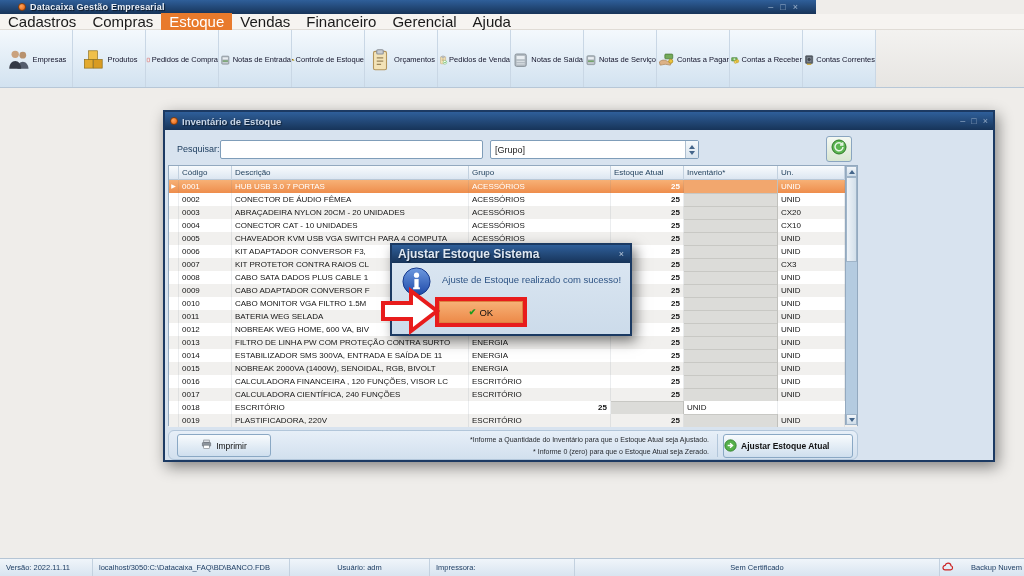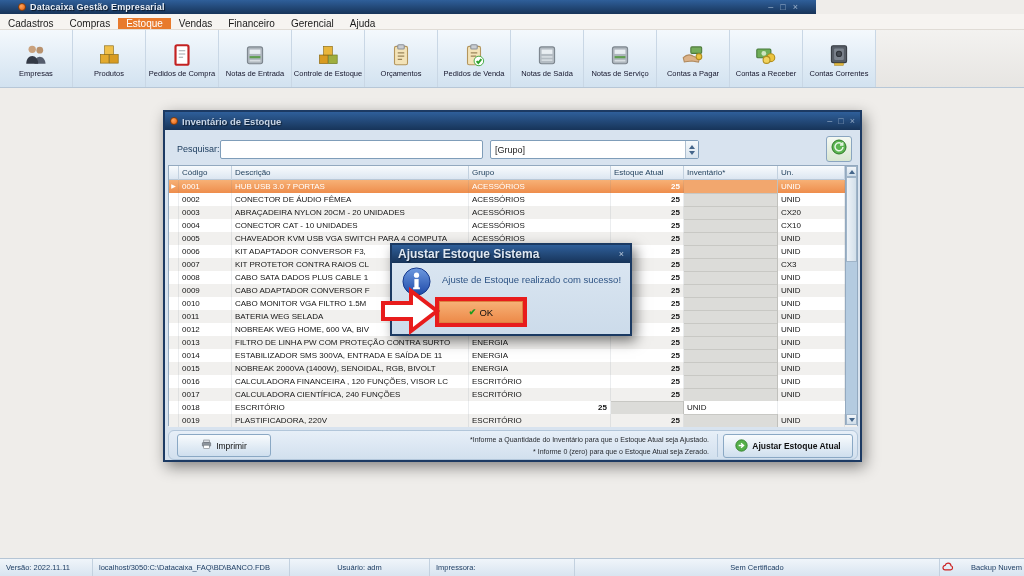--- a/index.html
+++ b/index.html
@@ -7,34 +7,34 @@
   .screen{position:relative;width:1024px;height:576px;overflow:hidden;background:#efedea;font-family:"Liberation Sans",sans-serif}
 
   
   .titlebar{position:absolute;left:0;top:0;width:816px;height:14px;background:linear-gradient(#2f5f9a,#173459);display:flex;align-items:center;padding:0 18px}
   .app-logo{width:8px;height:8px;border-radius:50%;background:radial-gradient(circle at 35% 35%,#ffa45a,#e65d0e);border:1px solid #833c08;margin-right:4px;flex:none}
   .app-title{color:#e9eff7;font-size:9px;font-weight:bold;text-shadow:1px 1px 1px rgba(0,0,0,.65);letter-spacing:.2px;white-space:nowrap}
   .win-controls{margin-left:auto;display:flex;gap:7px;color:#9db3cc;font-size:9px;line-height:1}
   .win-controls span{cursor:default}
 
   
-  .menubar{position:absolute;left:0;top:14px;width:1024px;height:16px;background:#f6f4f1;border-bottom:1px solid #e0dcd6;display:flex;align-items:flex-end;font-size:10px;color:#1a1a1a}
+  .menubar{position:absolute;left:0;top:14px;width:1024px;height:16px;background:#f6f4f1;border-bottom:1px solid #e0dcd6;display:flex;align-items:center;font-size:15px;color:#1a1a1a}
   .menu-item{padding:0 8px;display:flex;align-items:center;white-space:nowrap}
   .menu-item.active{background:#e87a2c;color:#fff}
 
   
   .toolbar{position:absolute;left:0;top:30px;width:1024px;height:58px;background:linear-gradient(#f4f9fd,#d2e2f0);border-bottom:1px solid #b7c7d7;display:flex}
-  .tool-btn{width:73px;flex:none;border-right:1px solid #c9d7e5;display:flex;flex-direction:column;align-items:center;justify-content:center;gap:1px;padding-top:2px}
+  .tool-btn{width:73px;flex:none;border-right:1px solid #c9d7e5;display:flex;flex-direction:row;align-items:center;justify-content:center;gap:1px;padding-top:2px}
   .tool-btn .ticon{width:26px;height:26px}
   .tool-btn .ticon svg{width:100%;height:100%}
   .tool-label{font-size:7.5px;color:#14142a;white-space:nowrap}
   .tool-filler{flex:1;background:linear-gradient(#f3f2f0,#e7e5e2)}
 
   
-  .invwin{position:absolute;left:163px;top:110px;width:699px;height:352px;border:2px solid #1c3a63;background:#d8e3ef;box-shadow:3px 5px 14px rgba(0,0,0,.45);z-index:10}
+  .invwin{position:absolute;left:163px;top:110px;width:832px;height:352px;border:2px solid #1c3a63;background:#d8e3ef;box-shadow:3px 5px 14px rgba(0,0,0,.45);z-index:10}
   .inv-titlebar{height:18px;background:linear-gradient(#2f5f9a,#173459);display:flex;align-items:center;padding:0 5px;gap:4px}
   .inv-logo{width:8px;height:8px;border-radius:50%;background:radial-gradient(circle at 35% 35%,#ffa45a,#e65d0e);border:1px solid #833c08;flex:none}
   .inv-title{color:#c8d5e5;font-size:9.5px;font-weight:bold;text-shadow:1px 1px 1px rgba(0,0,0,.5);white-space:nowrap}
   .inv-controls{margin-left:auto;display:flex;gap:6px;color:#93a9c4;font-size:9px}
   .lbl-pesquisar{position:absolute;left:12px;top:32px;font-size:9px;color:#1a3a5c}
   .search-input{position:absolute;left:55px;top:28px;width:263px;height:19px;border:1px solid #7f9db9;border-radius:2px;background:#fff;font-size:9px;padding:0 4px;font-family:"Liberation Sans",sans-serif}
   .combo{position:absolute;left:325px;top:28px;width:209px;height:19px;border:1px solid #7f9db9;border-radius:2px;background:#fff;display:flex;align-items:center}
   .combo-value{font-size:9px;color:#222;padding-left:4px;flex:1}
   .combo-spin{width:13px;height:100%;border-left:1px solid #aebfd0;background:linear-gradient(#f4f8fb,#d9e4ee);display:flex;flex-direction:column;align-items:center;justify-content:center;gap:2px}
   .tri-up{width:0;height:0;border-left:3px solid transparent;border-right:3px solid transparent;border-bottom:4px solid #44658a}
@@ -59,21 +59,21 @@
   .vs-btn{position:absolute;left:0;width:100%;height:11px;background:linear-gradient(#f2f6fa,#cfdde9);border:1px solid #9fb4c8;display:flex;align-items:center;justify-content:center}
   .vs-btn.up{top:0}.vs-btn.down{bottom:0}
   .vs-thumb{position:absolute;left:0;top:11px;width:100%;height:85px;background:linear-gradient(90deg,#eef3f8,#d2dfea);border:1px solid #9fb4c8}
 
   
   .bottom-panel{position:absolute;left:3px;top:318px;width:690px;height:30px;background:linear-gradient(#e7eff8,#d2e0ee);border:1px solid #b2c6da;border-radius:6px}
   .btn-imprimir{position:absolute;left:8px;top:3px;width:94px;height:23px;background:linear-gradient(#f8fbfd,#cfdfee);border:1px solid #8aa8c4;border-radius:3px;display:flex;align-items:center;justify-content:center;gap:4px;font-size:8.5px;color:#111}
   .btn-imprimir svg{width:11px;height:11px}
   .footnotes{position:absolute;right:148px;top:3px;text-align:right;font-size:7px;color:#26292e;line-height:11.5px;white-space:nowrap}
   .fn-sep{position:absolute;left:548px;top:3px;width:1px;height:23px;background:#b2c6da}
-  .btn-ajustar{position:absolute;left:554px;top:3px;width:130px;height:24px;background:linear-gradient(#f8fbfd,#cfdfee);border:1px solid #8aa8c4;border-radius:3px;display:flex;align-items:center;justify-content:center;gap:4px;font-size:8.5px;font-weight:bold;color:#111}
+  .btn-ajustar{position:absolute;left:554px;top:3px;width:130px;height:24px;background:linear-gradient(#f8fbfd,#cfdfee);border:1px solid #8aa8c4;border-radius:3px;display:flex;align-items:center;gap:4px;font-size:8.5px;font-weight:bold;color:#111}
   .btn-ajustar svg{width:13px;height:13px}
 
   
   .dialog{position:absolute;left:390px;top:243px;width:242px;height:93px;border:2px solid #1b3a63;background:linear-gradient(#dde8f3,#ccdbea);box-shadow:4px 5px 12px rgba(0,0,0,.5);z-index:50}
   .dlg-titlebar{height:18px;background:linear-gradient(#2f5f9a,#173459);display:flex;align-items:center;padding:0 6px}
   .dlg-title{color:#dfe8f2;font-size:12px;font-weight:bold;text-shadow:1px 1px 1px rgba(0,0,0,.5)}
   .dlg-close{margin-left:auto;color:#b9c8da;font-size:9px}
   .dlg-body{position:relative;height:71px}
   .dlg-info{position:absolute;left:9px;top:3px;width:31px;height:31px}
   .dlg-info svg{width:100%;height:100%}

